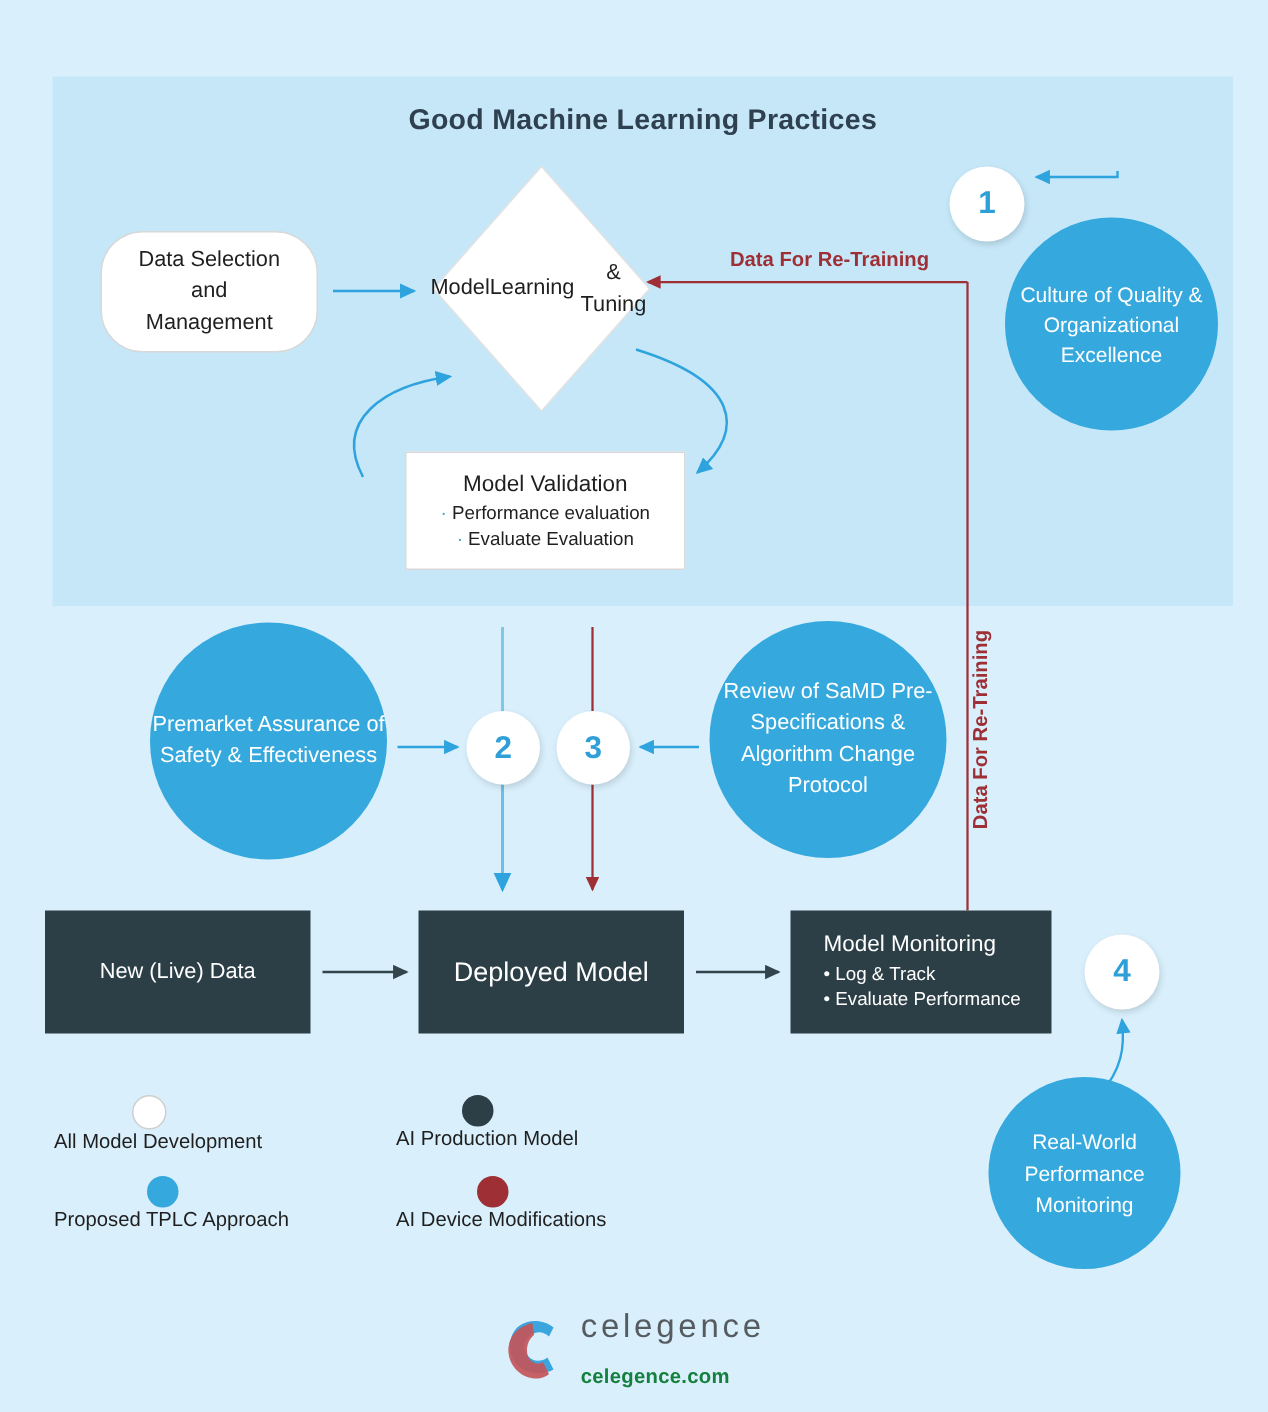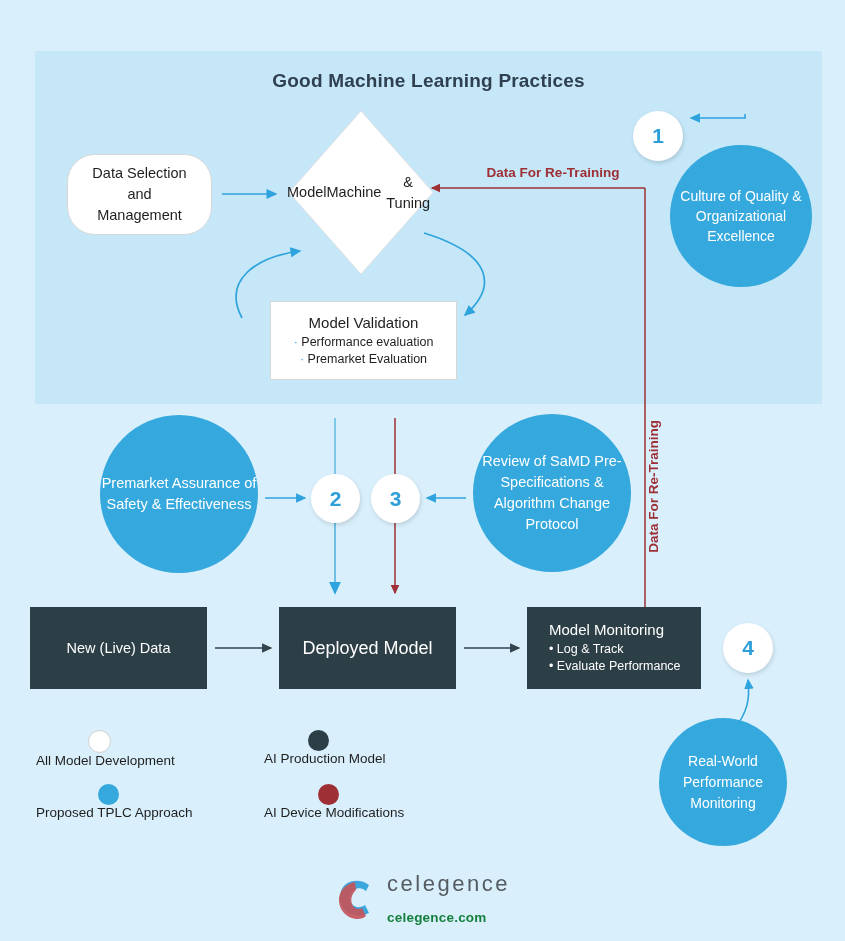--- a/index.html
+++ b/index.html
@@ -172,29 +172,29 @@
     <span>and</span>
     <span>Management</span>
   </div>
 
   <div id="diamond-wrap">
     <svg id="diamond-shape" viewBox="0 0 148 167" preserveAspectRatio="none">
       <polygon points="74,2 146,83.5 74,165 2,83.5" fill="#ffffff" stroke="#e2e2e2" stroke-width="1"></polygon>
     </svg>
     <div id="diamond-label">
       <span>Model</span>
-      <span>Machine</span>
+      <span>Learning</span>
       <span>&amp; Tuning</span>
     </div>
   </div>
 
   <div class="wbox" id="model-validation">
     <span id="mv-title">Model Validation</span>
     <span class="mv-bullet"><span class="dot">·</span> <span>Performance evaluation</span></span>
-    <span class="mv-bullet"><span class="dot">·</span> <span>Premarket Evaluation</span></span>
+    <span class="mv-bullet"><span class="dot">·</span> <span>Evaluate Evaluation</span></span>
   </div>
 
   <div class="dbox" id="new-live-data">
     <span>New (Live) Data</span>
   </div>
   <div class="dbox" id="deployed-model">
     <span>Deployed Model</span>
   </div>
   <div class="dbox left-align" id="model-monitoring">
     <span id="mm-title">Model Monitoring</span>

